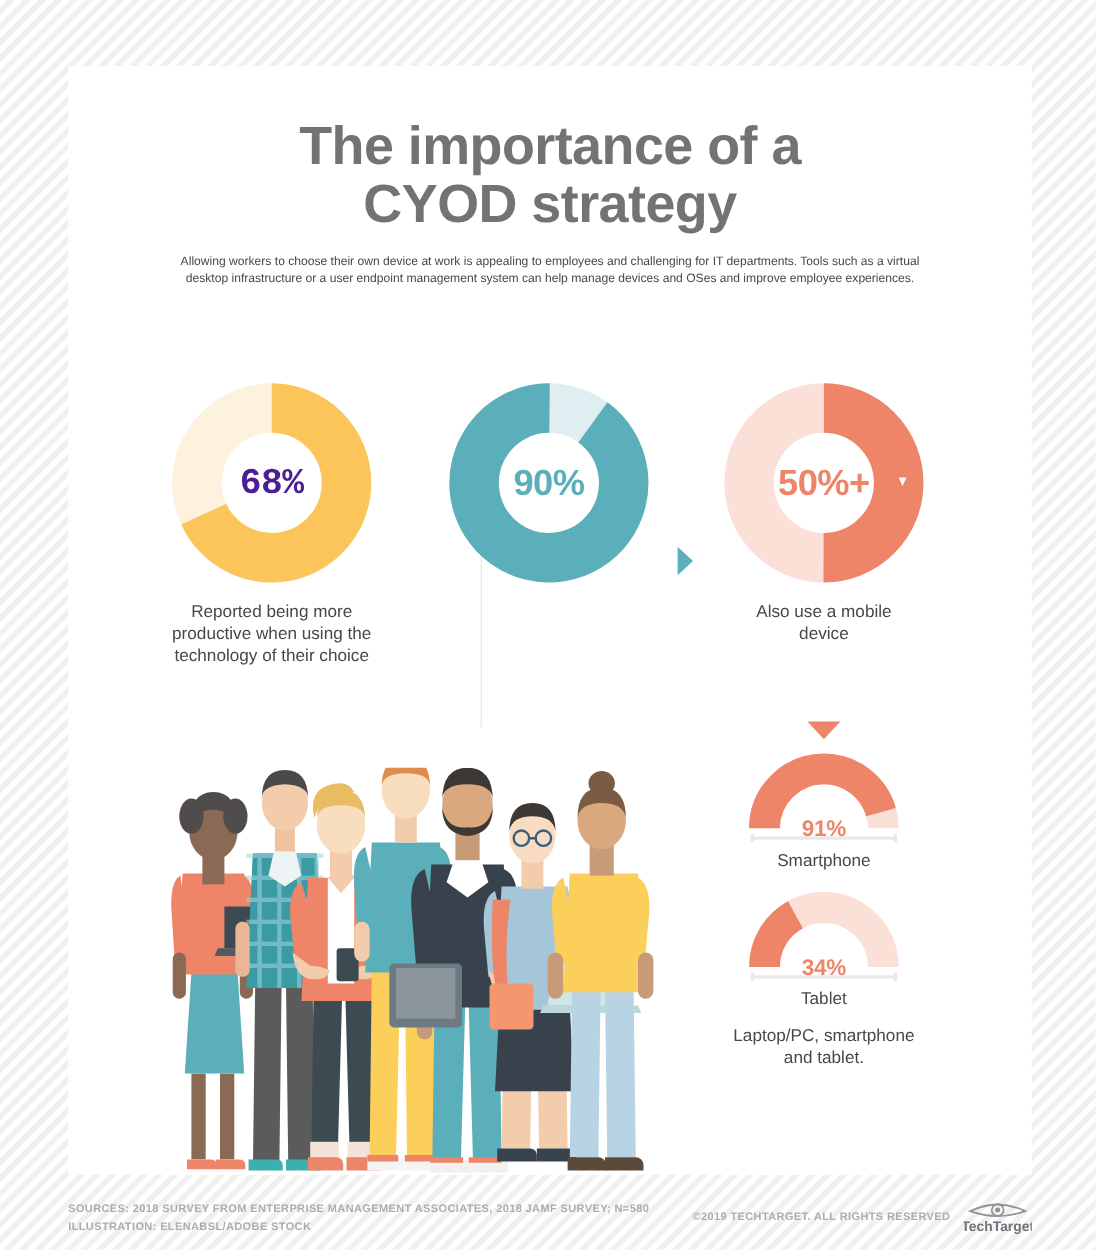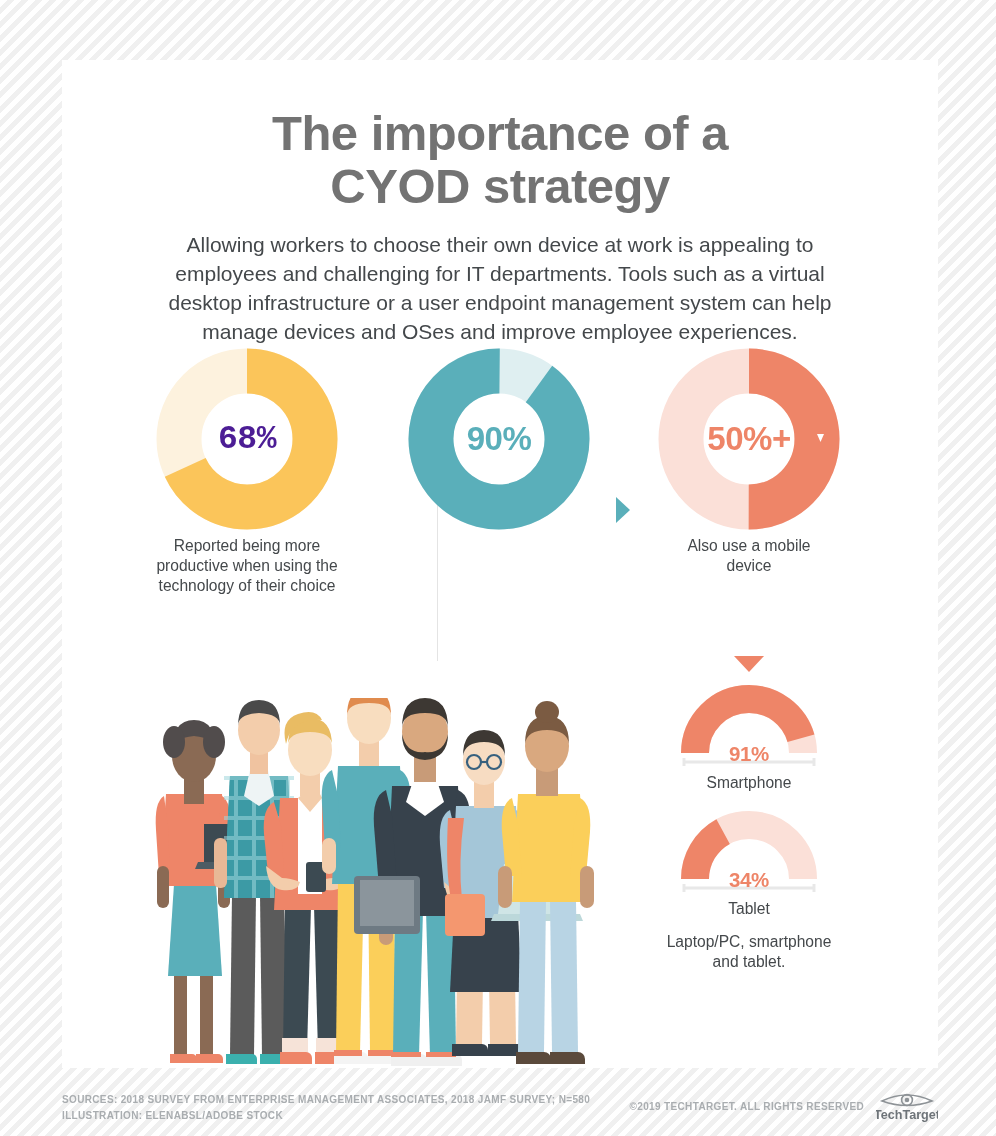--- a/index.html
+++ b/index.html
@@ -40,21 +40,21 @@
     font-weight: bold;
     color: #737373;
     line-height: 1.08;
     letter-spacing: -0.5px;
   }
   #title .l2 { display: block; }
 
   #subtitle {
     margin: 18px auto 0;
     width: 690px;
-    font-size: 21px;
+    font-size: 11px;
     color: #44484b;
     line-height: 1.38;
   }
 
   
   #donut-row {
     position: absolute;
     top: 288px;
     left: 0;
     width: 876px;
@@ -86,21 +86,21 @@
     display: flex; align-items: center; justify-content: center;
     font-size: 33px;
     font-weight: bold;
     letter-spacing: -0.5px;
   }
   #val-68 { color: #4c1d95; font-family: Liberation Mono, monospace; }
   #val-90 { color: #5aafba; }
   #val-50 { color: #ee8568; }
 
   .donut-label {
-    margin-top: 6px;
+    margin-top: 17px;
     font-size: 15.6px;
     color: #44484b;
     line-height: 1.28;
   }
 
   #divider {
     position: absolute;
     left: 375px;
     top: 65px;
     width: 1px;

